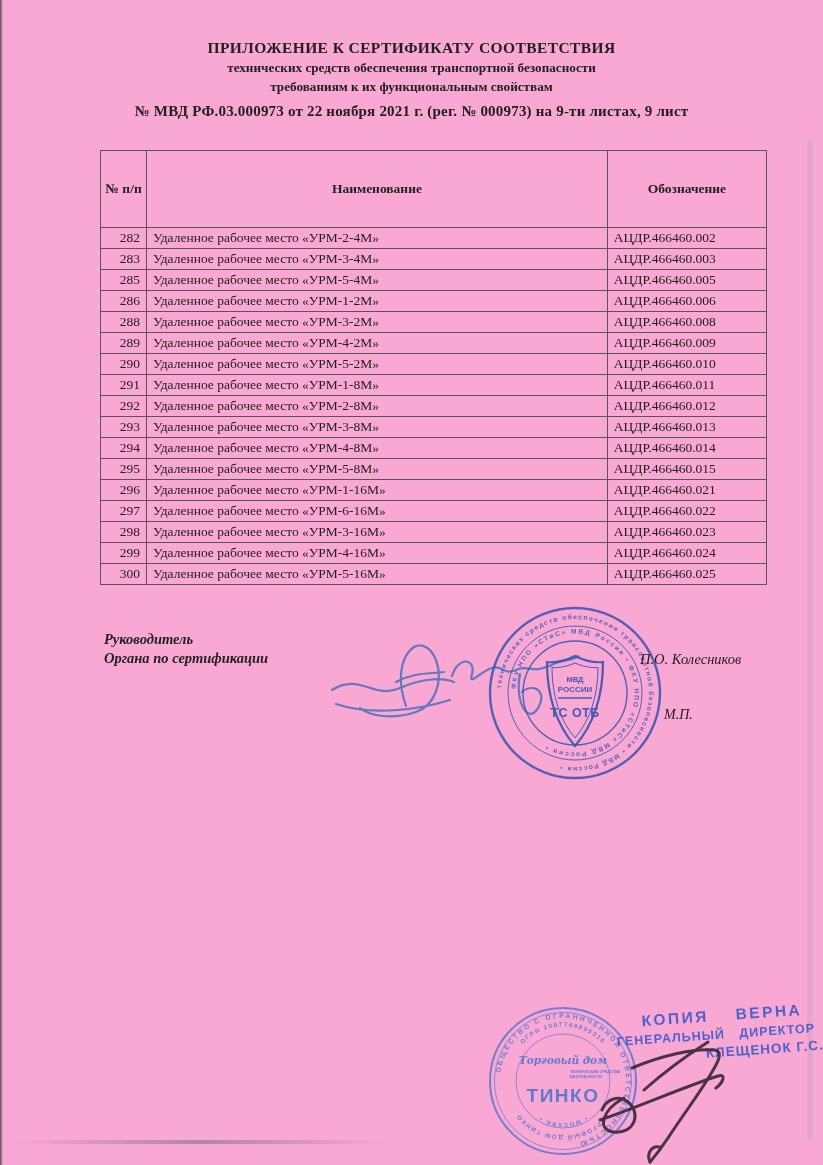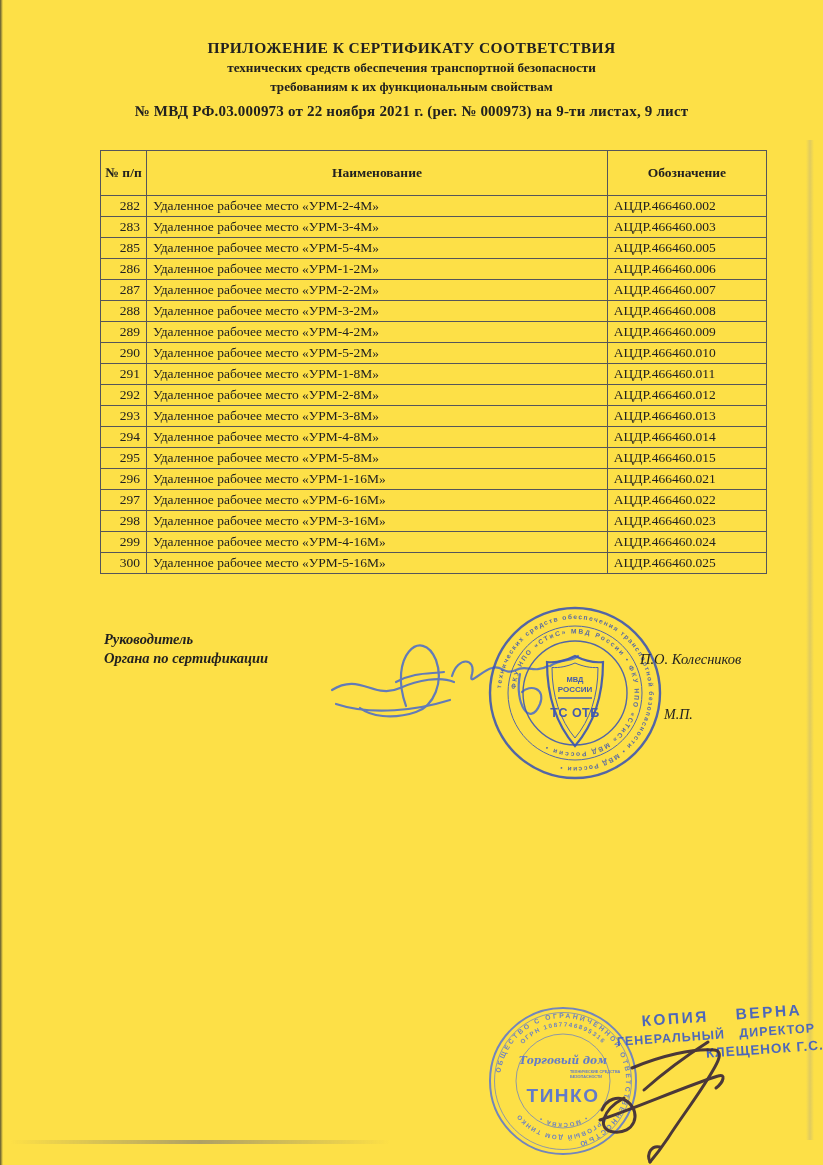--- a/index.html
+++ b/index.html
@@ -1,18 +1,18 @@
 <!DOCTYPE html>
 <html lang="ru"><head>
 <meta charset="utf-8">
 <style>
   html,body{margin:0;padding:0;background:#ffffff;}
   .page{
     position:relative;width:823px;height:1165px;overflow:hidden;
-    background:#fde047;
+    background:#f9a8d4;
     font-family:"Liberation Serif",serif;color:#222120;
   }
   
   .edge-left{position:absolute;left:0;top:0;width:3px;height:100%;
     background:linear-gradient(to right,rgba(40,40,40,.75),rgba(40,40,40,0));}
   .edge-right{position:absolute;left:806px;top:140px;width:8px;height:1000px;
     background:linear-gradient(to right,rgba(150,150,158,0),rgba(150,150,158,.28),rgba(150,150,158,0));}
   .bottom-line{position:absolute;left:10px;top:1140px;width:380px;height:4px;
     background:linear-gradient(to right,rgba(120,118,130,0),rgba(110,108,125,.55),rgba(120,118,130,0));
     filter:blur(.6px);}
@@ -20,21 +20,21 @@
   .doc-header{position:absolute;left:0;top:39px;width:100%;text-align:center;}
   .t1{font-weight:bold;font-size:15.5px;letter-spacing:.4px;}
   .t2{font-weight:bold;font-size:13.2px;margin-top:3px;}
   .numline{position:absolute;left:0;top:103px;width:100%;text-align:center;
     font-weight:bold;font-size:15px;letter-spacing:.2px;}
   
   table.items{position:absolute;left:100px;top:150px;width:667px;border-collapse:collapse;
     table-layout:fixed;}
   table.items th,table.items td{border:1px solid #55555a;}
   table.items th{font-size:13.5px;font-weight:bold;height:44px;vertical-align:middle;
-    text-align:center;line-height:16px;padding:0 2px;}
+    text-align:center;line-height:16px;padding:16px 2px;}
   table.items td{font-size:13.5px;height:20px;line-height:20px;padding:0 6px;
     white-space:nowrap;overflow:hidden;}
   .w-num{width:46px;} .w-name{width:460px;} .w-code{width:159px;}
   td.c-num{text-align:right;padding:0 2px;}
   td.c-code{padding-left:10px;}
   
   .role{position:absolute;left:104px;top:630px;font-weight:bold;font-style:italic;
     font-size:14.5px;line-height:19px;}
   .signer{position:absolute;left:640px;top:651px;font-weight:normal;font-style:italic;
     font-size:14.5px;}
@@ -98,25 +98,20 @@
           <td class="c-name">Удаленное рабочее место «УРМ-5-4М»</td>
           <td class="c-code">АЦДР.466460.005</td>
         </tr>
 
         <tr>
           <td class="c-num">286</td>
           <td class="c-name">Удаленное рабочее место «УРМ-1-2М»</td>
           <td class="c-code">АЦДР.466460.006</td>
         </tr>
 
-        <tr>
-          <td class="c-num">287</td>
-          <td class="c-name">Удаленное рабочее место «УРМ-2-2М»</td>
-          <td class="c-code">АЦДР.466460.007</td>
-        </tr>
 
         <tr>
           <td class="c-num">288</td>
           <td class="c-name">Удаленное рабочее место «УРМ-3-2М»</td>
           <td class="c-code">АЦДР.466460.008</td>
         </tr>
 
         <tr>
           <td class="c-num">289</td>
           <td class="c-name">Удаленное рабочее место «УРМ-4-2М»</td>

